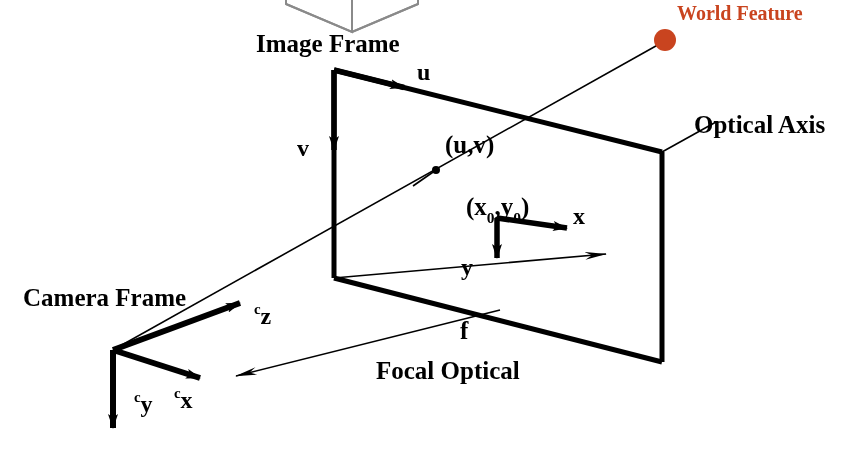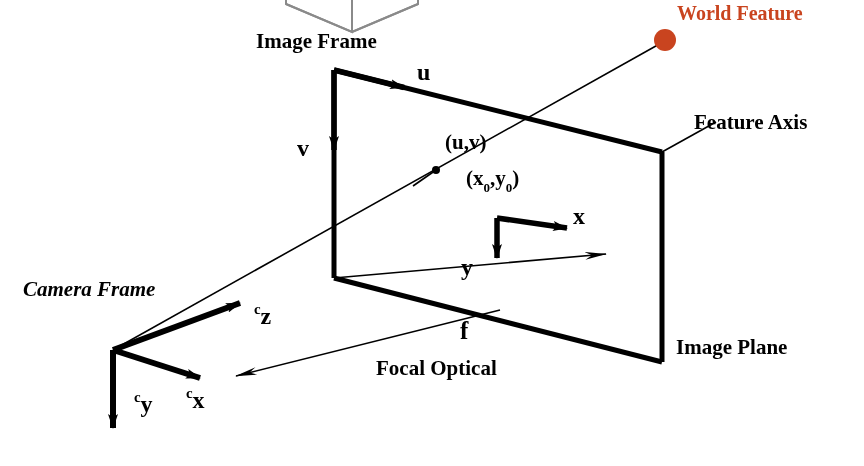--- a/index.html
+++ b/index.html
@@ -23,21 +23,21 @@
     height: 466px;
   }
   .lbl {
     position: absolute;
     font-family: "Liberation Serif", "DejaVu Serif", serif;
     font-weight: bold;
     color: #000000;
     white-space: nowrap;
     line-height: 1;
   }
-  .lbl-md { font-size: 21px; }
+  .lbl-md { font-size: 25px; }
   .lbl-ax { font-size: 24px; }
   .lbl-world { color: #c9441f; font-size: 20px; }
   .sup {
     font-size: 0.62em;
     vertical-align: super;
     position: relative;
     top: -0.08em;
   }
   .sub {
     font-size: 0.62em;
@@ -110,41 +110,40 @@
 
     <circle cx="436" cy="170" r="4" fill="#000"></circle>
 
     <circle cx="665" cy="40" r="11" fill="#c9441f"></circle>
   </svg>
 
   <div class="lbl lbl-md" style="left:256px; top:31px;">Image Frame</div>
 
   <div class="lbl lbl-world" style="left:677px; top:3px;">World Feature</div>
 
-  <div class="lbl lbl-md" style="left:694px; top:112px;">Feature Axis</div>
+  <div class="lbl lbl-md" style="left:694px; top:112px;">Optical Axis</div>
 
-  <div class="lbl lbl-md" style="left:676px; top:337px;">Image Plane</div>
 
-  <div class="lbl lbl-md" style="left:23px; top:279px;font-style:italic;">Camera Frame</div>
+  <div class="lbl lbl-md" style="left:23px; top:285px;">Camera Frame</div>
 
   <div class="lbl lbl-ax" style="left:417px; top:60px;">u</div>
 
   <div class="lbl lbl-ax" style="left:297px; top:136px;">v</div>
 
   <div class="lbl lbl-ax" style="left:573px; top:204px;">x</div>
 
   <div class="lbl lbl-ax" style="left:461px; top:255px;">y</div>
 
   <div class="lbl lbl-md" style="left:408px; top:132px;margin-left:37px;">(u,v)</div>
 
-  <div class="lbl lbl-md" style="left:466px; top:168px;text-align:right;"><span>(x</span><span class="sub">0</span><span>,y</span><span class="sub">0</span><span>)</span></div>
+  <div class="lbl lbl-md" style="left:466px; top:194px;text-align:right;"><span>(x</span><span class="sub">0</span><span>,y</span><span class="sub">0</span><span>)</span></div>
 
   <div class="lbl lbl-ax" style="left:254px; top:297px;margin-top:6px;"><span class="sup">c</span><span>z</span></div>
 
-  <div class="lbl lbl-ax" style="left:186px; top:387px;"><span class="sup">c</span><span>x</span></div>
+  <div class="lbl lbl-ax" style="left:174px; top:387px;"><span class="sup">c</span><span>x</span></div>
 
   <div class="lbl lbl-ax" style="left:126px; top:391px;margin-left:8px;"><span class="sup">c</span><span>y</span></div>
 
   <div class="lbl" style="left:460px; top:318px; font-size:25px;">f</div>
 
   <div class="lbl lbl-md" style="left:376px; top:358px;">Focal Optical</div>
 
 </div>
 
 </body></html>

